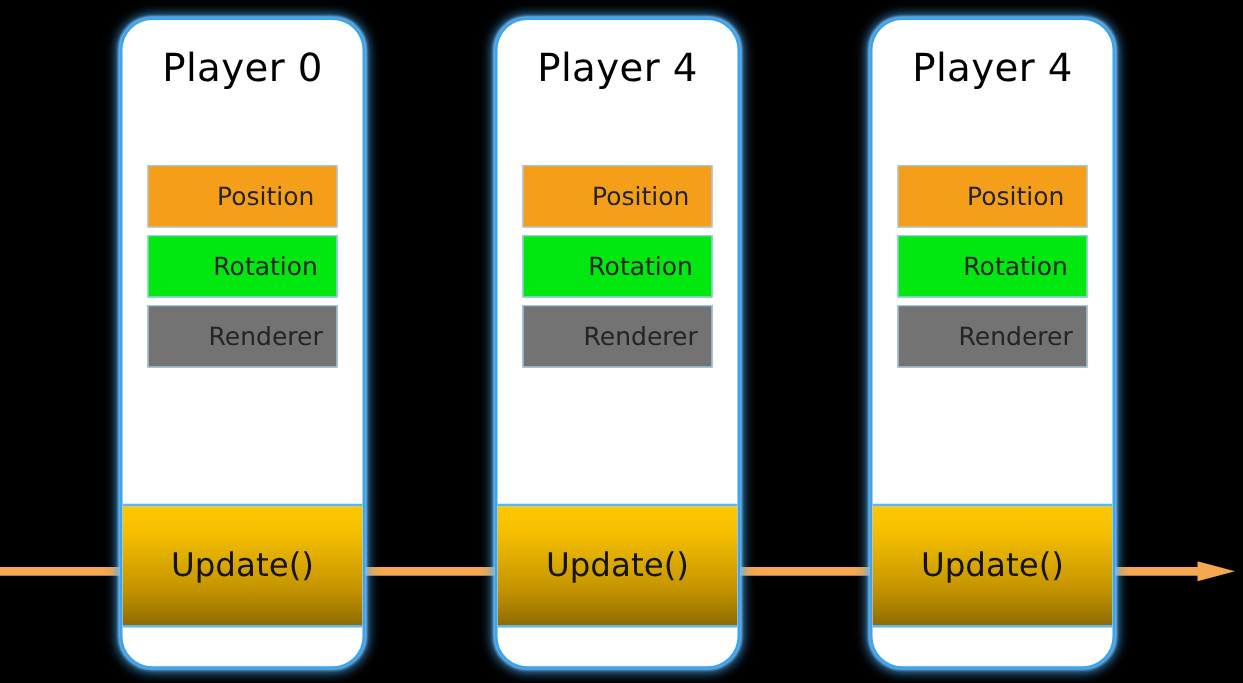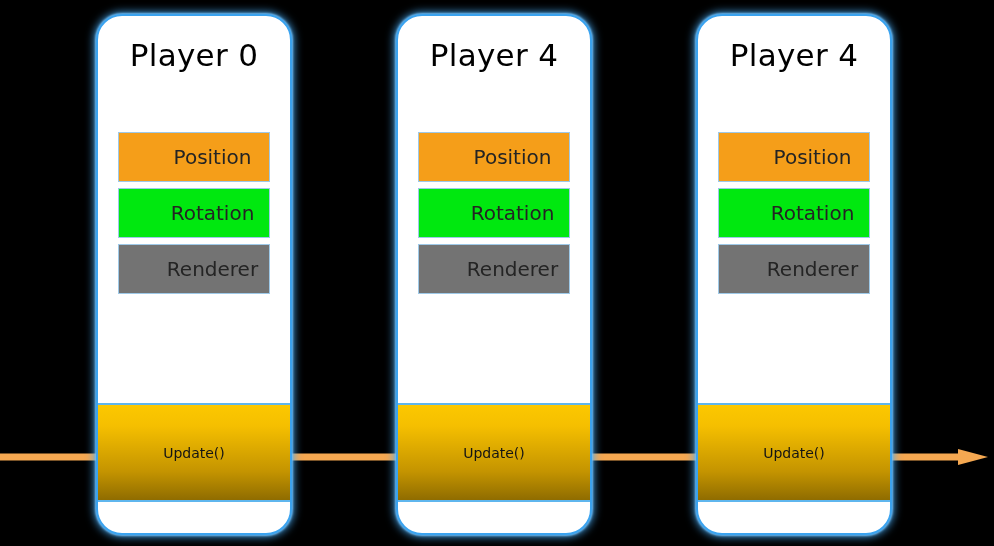--- a/index.html
+++ b/index.html
@@ -97,21 +97,21 @@
     top: 387px;
     width: 100%;
     height: 99px;
     background: linear-gradient(to bottom, #fcc800 0%, #f5bf00 22%, #c49400 70%, #8f6c00 100%);
     border-top: 2px solid #5fb6ee;
     border-bottom: 2px solid #5fb6ee;
     box-sizing: border-box;
     display: flex;
     align-items: center;
     justify-content: center;
-    font-size: 14px;
+    font-size: 26px;
     color: #141414;
     font-weight: 400;
   }
 </style>
 </head>
 <body>
 
 <div id="stage">
 
   <div class="timeline">

